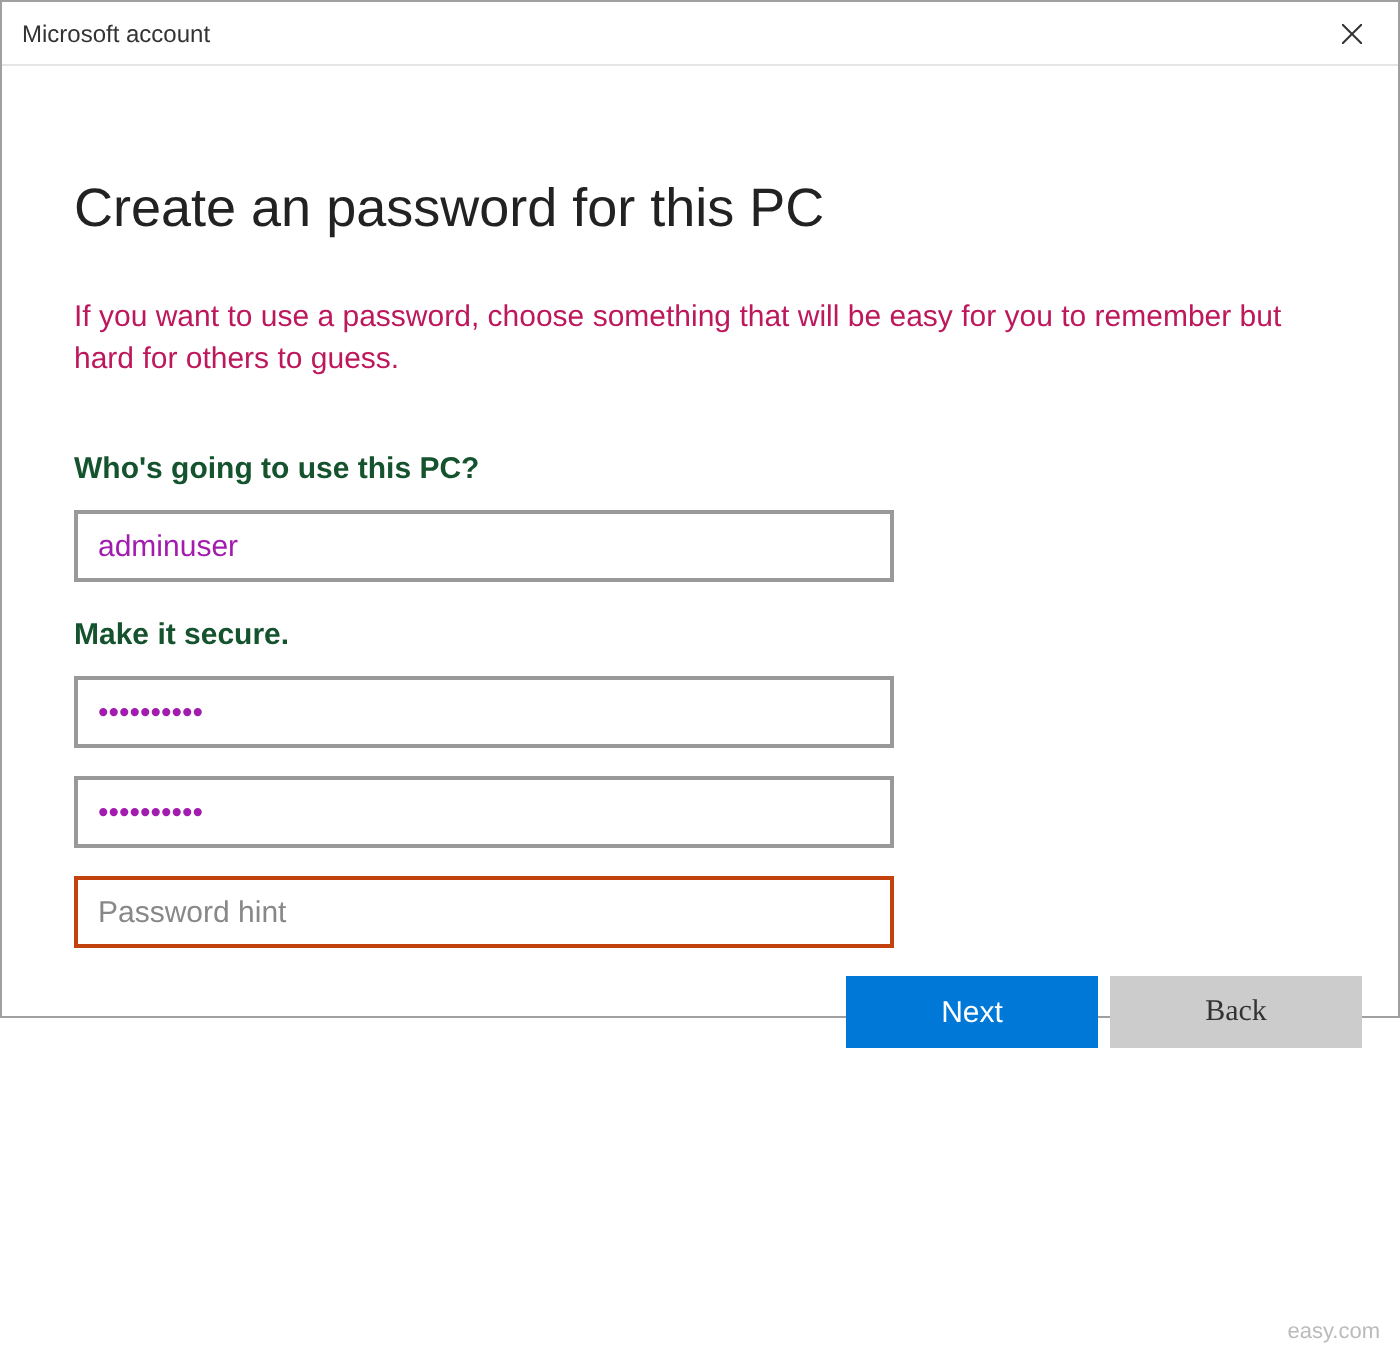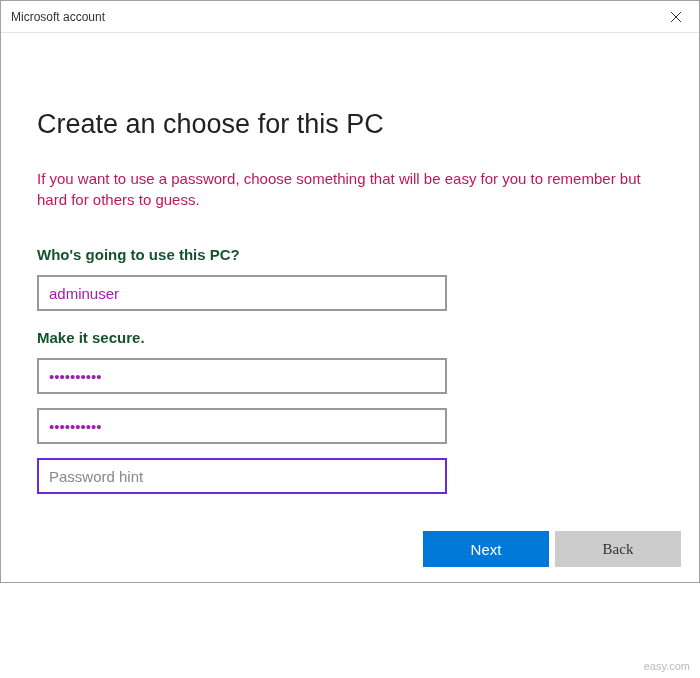--- a/index.html
+++ b/index.html
@@ -5,26 +5,25 @@
     * { box-sizing: border-box; margin: 0; padding: 0; }
     body {
       font-family: "Segoe UI", -apple-system, sans-serif;
       background: #fff;
       width: 700px;
       height: 678px;
       overflow: hidden;
     }
     .window {
       width: 700px;
-      height: 583px;
+      height: 509px;
       border: 1px solid #a0a0a0;
       background: #fff;
       display: flex;
       flex-direction: column;
-      gap: 20px;
     }
     .titlebar {
       height: 32px;
       display: flex;
       align-items: center;
       padding: 0 0 0 10px;
       font-size: 12px;
       color: #333;
       border-bottom: 1px solid #e5e5e5;
     }
@@ -68,21 +67,21 @@
       background: #fff;
       padding: 0 10px;
       font-size: 15px;
       font-family: inherit;
       color: #a21caf;
       outline: none;
       display: block;
       margin-bottom: 14px;
     }
     .field.focused {
-      border: 2px solid #6d28d9;
+      border: 2px solid #c2410c;
     }
     .field::placeholder { color: #888; }
     .section2 { margin-top: 18px; }
     .footer {
       height: 72px;
       display: flex;
       justify-content: flex-end;
       align-items: center;
       padding: 0 18px 12px 0;
       gap: 6px;
@@ -122,21 +121,21 @@
       <span>
         <svg width="10" height="10" viewBox="0 0 10 10">
             <line x1="0" y1="0" x2="10" y2="10" stroke="#333" stroke-width="1"></line>
             <line x1="10" y1="0" x2="0" y2="10" stroke="#333" stroke-width="1"></line>
           </svg>
       </span>
     </div>
   </div>
 
   <div class="content">
-    <h1 class="heading">Create an choose for this PC</h1>
+    <h1 class="heading">Create an password for this PC</h1>
     <p class="subtext">If you want to use a password, choose something that will be easy for you to remember but hard for others to guess.</p>
 
     <div class="section-label">Who's going to use this PC?</div>
     <input type="text" class="field" value="adminuser" style="">
 
     <div class="section2">
       <div class="section-label">Make it secure.</div>
       <input type="text" class="field" value="••••••••••" style="">
       <input type="text" class="field" value="••••••••••" style="">
       <input type="text" class="field focused" placeholder="Password hint" style="">

